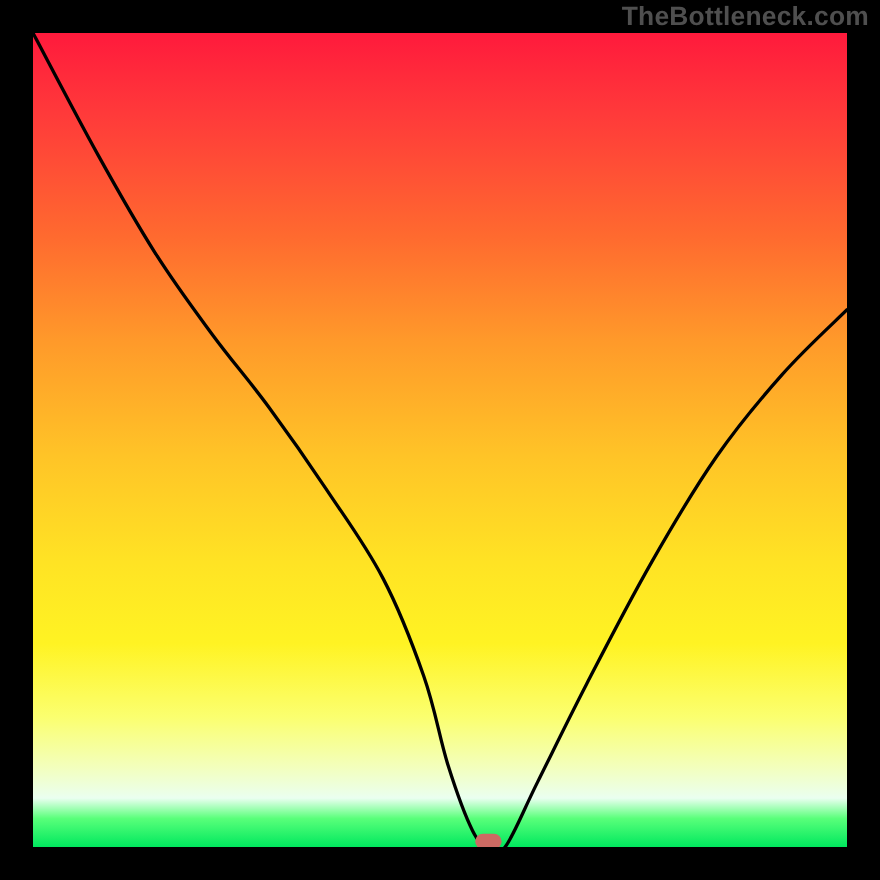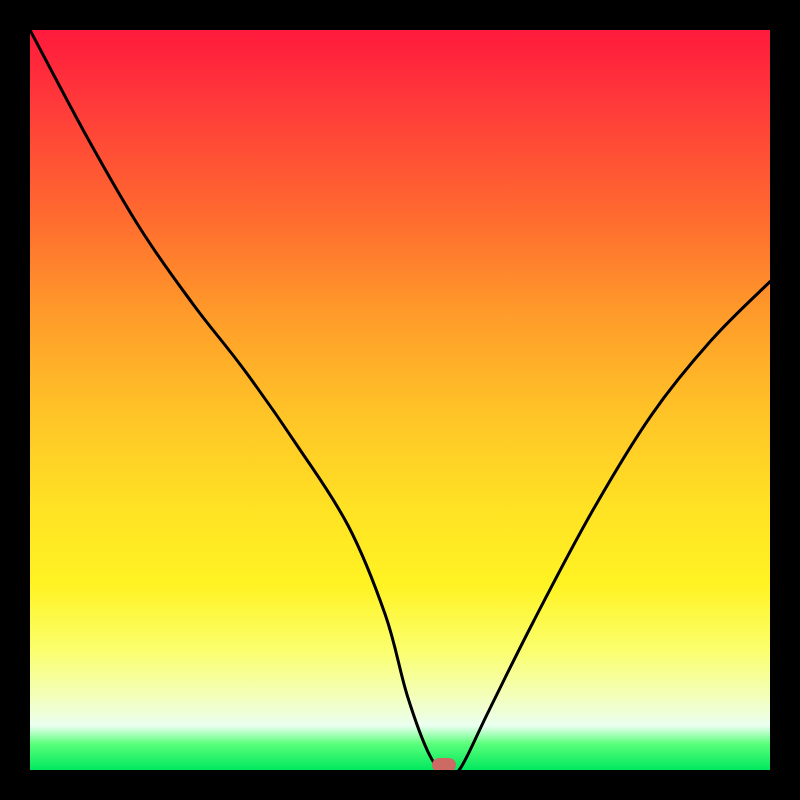--- a/index.html
+++ b/index.html
@@ -68,20 +68,21 @@
     border-radius: 7px;
     transform: translate(-50%, -50%);
     z-index: 3;
   }
 </style>
 </head>
 <body>
 
 <div class="frame">
 
+  <div class="watermark">TheBottleneck.com</div>
 
   <div class="plot-area">
     <div class="gradient"></div>
 
     <svg class="curve-svg" viewBox="0 0 740 740" preserveAspectRatio="none">
       <path id="curve-path" fill="none" stroke="#000000" stroke-width="3" stroke-linejoin="round" stroke-linecap="round" d="M 0.0 0.0 C 10.7 20.0, 39.2 75.0, 59.2 111.0 C 79.2 147.0, 92.4 170.5, 111.0 199.8 C 129.6 229.1, 144.2 248.5, 162.8 273.8 C 181.4 299.1, 196.0 315.1, 214.6 340.4 C 233.2 365.7, 247.8 386.4, 266.4 414.4 C 285.0 442.4, 302.2 465.2, 318.2 495.8 C 334.2 526.4, 344.5 554.0, 355.2 584.6 C 365.9 615.2, 369.4 640.7, 377.4 666.0 C 385.4 691.3, 392.9 711.9, 399.6 725.2 C 406.3 738.5, 409.1 737.3, 414.4 740.0 C 419.7 742.7, 421.2 750.7, 429.2 740.0 C 437.2 729.3, 445.5 707.4, 458.8 680.8 C 472.1 654.2, 484.6 628.0, 503.2 592.0 C 521.8 556.0, 541.1 518.3, 562.4 481.0 C 583.7 443.7, 600.3 415.4, 621.6 384.8 C 642.9 354.2, 659.5 334.8, 680.8 310.8 C 702.1 286.8, 729.3 262.3, 740.0 251.6"></path>
     </svg>
 
     <div id="min-marker" class="marker" style="left: 414.4px; top: 735px; background: rgb(204, 106, 99);"></div>
   </div>

